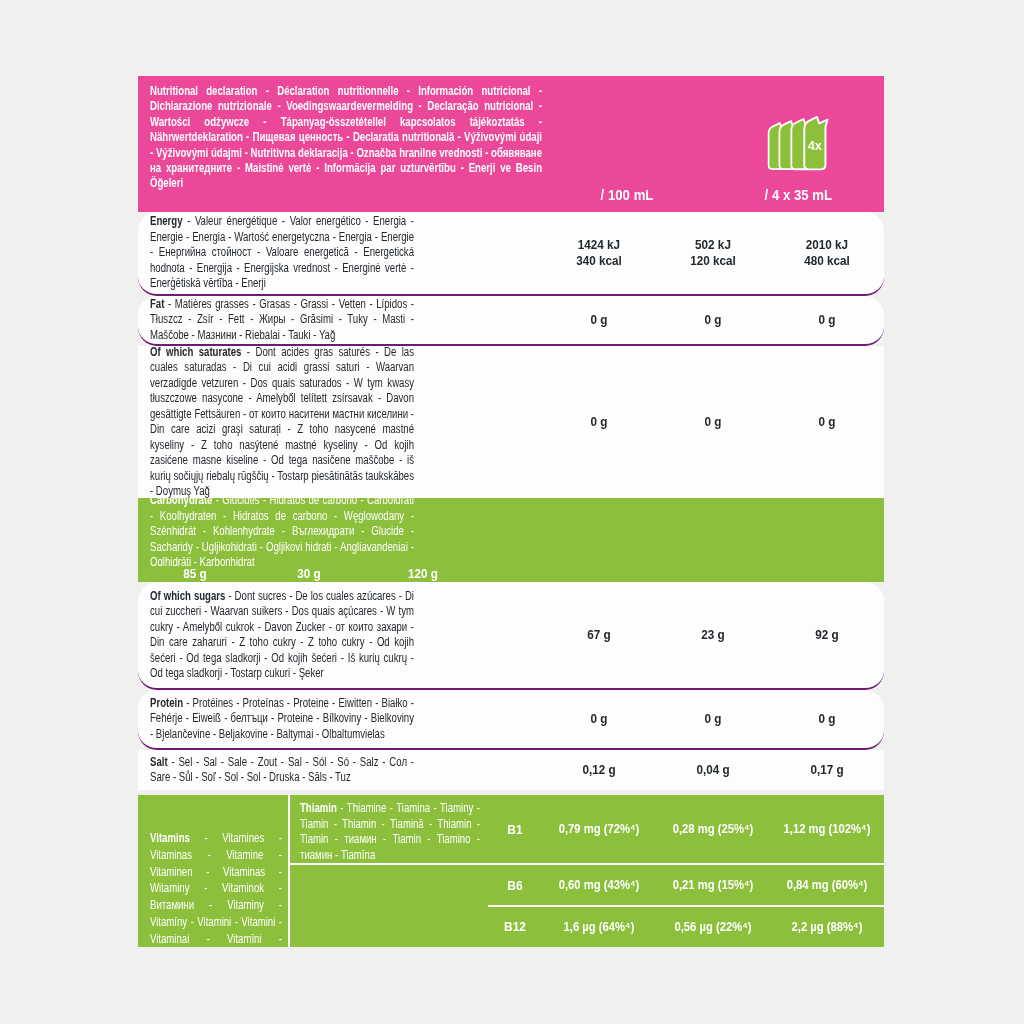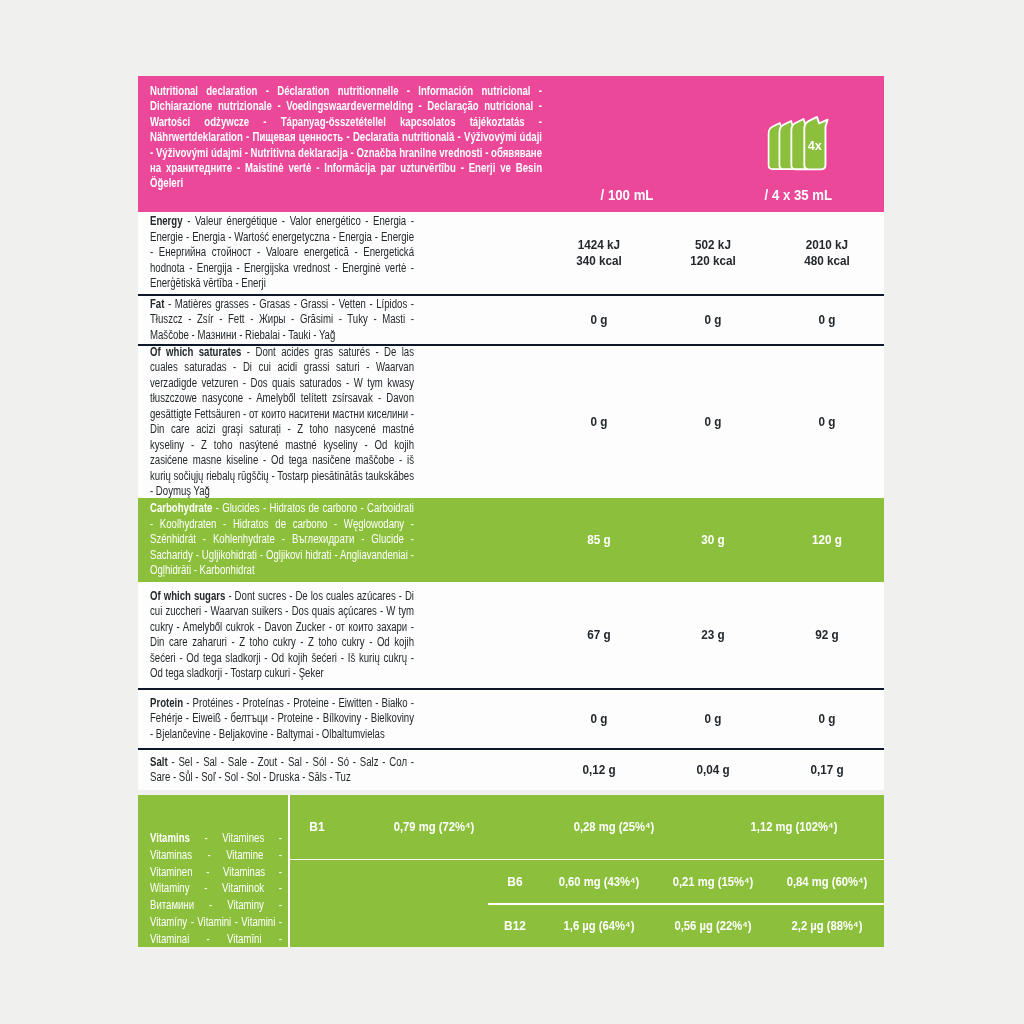--- a/index.html
+++ b/index.html
@@ -14,22 +14,22 @@
   .hdr-title-wrap{box-sizing:border-box;width:404px;padding:8px 0 0 12px;overflow:hidden;}
   .cond{transform:scaleX(0.8);transform-origin:0 0;width:125%;}
   .hdr-title{color:#fff;font-weight:700;font-size:12px;line-height:15.4px;text-align:justify;}
   .hdr-cols{width:342px;display:flex;}
   .hdr-col{flex:1;display:flex;flex-direction:column;justify-content:flex-end;align-items:center;padding-bottom:9px;}
   .unit{color:#fff;font-weight:700;font-size:15px;white-space:nowrap;transform:scaleX(0.88);}
   .gel-ico{margin-bottom:10px;}
   .gel-ico svg{display:block;}
   
   .row{display:flex;background:#fdfdfd;box-sizing:border-box;}
-  .row.sep-b{border-bottom:2px solid #0f172a;}
-  .row.hl{background:#8cc03c;color:#fff;}
+  .row.sep-b{border-bottom:2px solid #701a75;border-radius:19px;}
+  .row.hl{background:#8cc03c;color:#fff;flex-direction:column;}
   .lbl{box-sizing:border-box;width:404px;padding:2px 62px 2px 12px;display:flex;align-items:center;overflow:hidden;}
   .lbl-text{font-size:12px;line-height:15.5px;text-align:justify;}
   .lbl-text b{font-weight:700;}
   .vals{width:342px;display:flex;}
   .vcell{flex:1;display:flex;align-items:center;justify-content:center;text-align:center;
          font-weight:700;font-size:13px;line-height:16px;white-space:pre-line;transform:scaleX(0.9);}
   .h-energy{height:84px;} .h-fat{height:50px;} .h-sat{height:152px;}
   .h-carb{height:84px;} .h-sug{height:108px;} .h-pro{height:60px;} .h-salt{height:40px;}
   
   .vit{margin-top:5px;background:#8cc03c;height:152px;display:flex;color:#fff;}
@@ -160,20 +160,23 @@
     </div>
   </div>
 
   <div class="vit">
     <div class="vit-left">
       <div class="cond lbl-text"><b>Vitamins</b><span> - Vitamines - Vitaminas - Vitamine - Vitaminen - Vitaminas - Witaminy - Vitaminok - Витамини - Vitaminy - Vitamíny - Vitamini - Vitamini - Vitaminai - Vitamīni - Vitaminler</span></div>
     </div>
     <div class="vit-div"></div>
     <div class="vit-right">
       <div class="vrow vrow-1">
+        <div class="thia">
+          <div class="cond lbl-text"><b>Thiamin</b><span> - Thiamine - Tiamina - Tiaminy - Tiamin - Thiamin - Tiamină - Thiamin - Tiamin - тиамин - Tiamin - Tiamino - тиамин - Tiamīna</span></div>
+        </div>
         <div class="bcol">B1</div>
         <div class="vvals">
           <div class="vcell">0,79 mg (72%⁴)</div>
           <div class="vcell">0,28 mg (25%⁴)</div>
           <div class="vcell">1,12 mg (102%⁴)</div>
         </div>
       </div>
       <div class="vsep"></div>
       <div class="vrow vrow-2">
         <div class="thia"></div>

